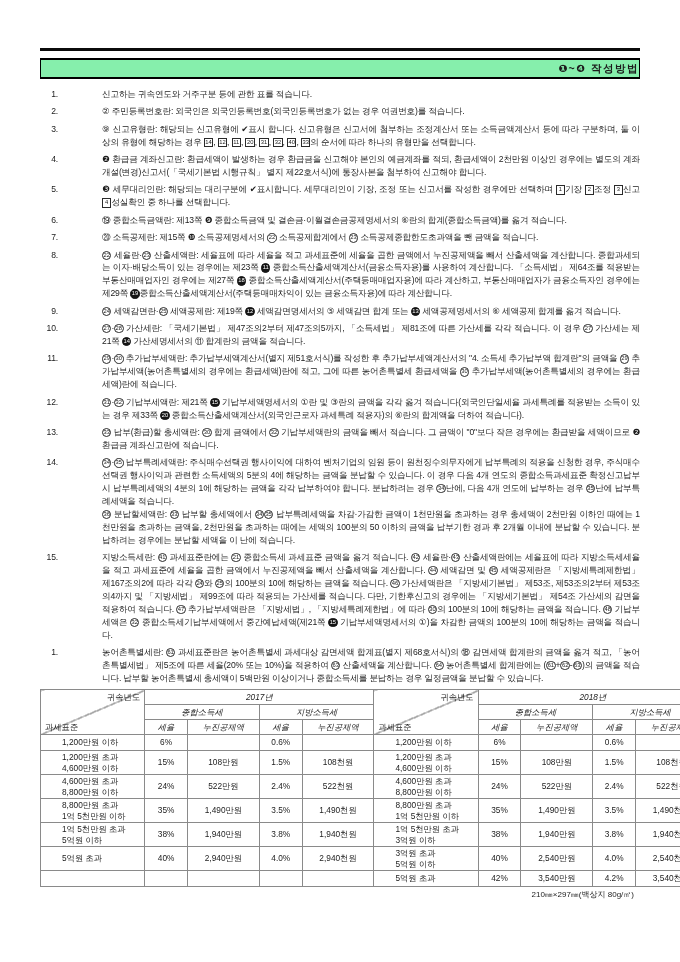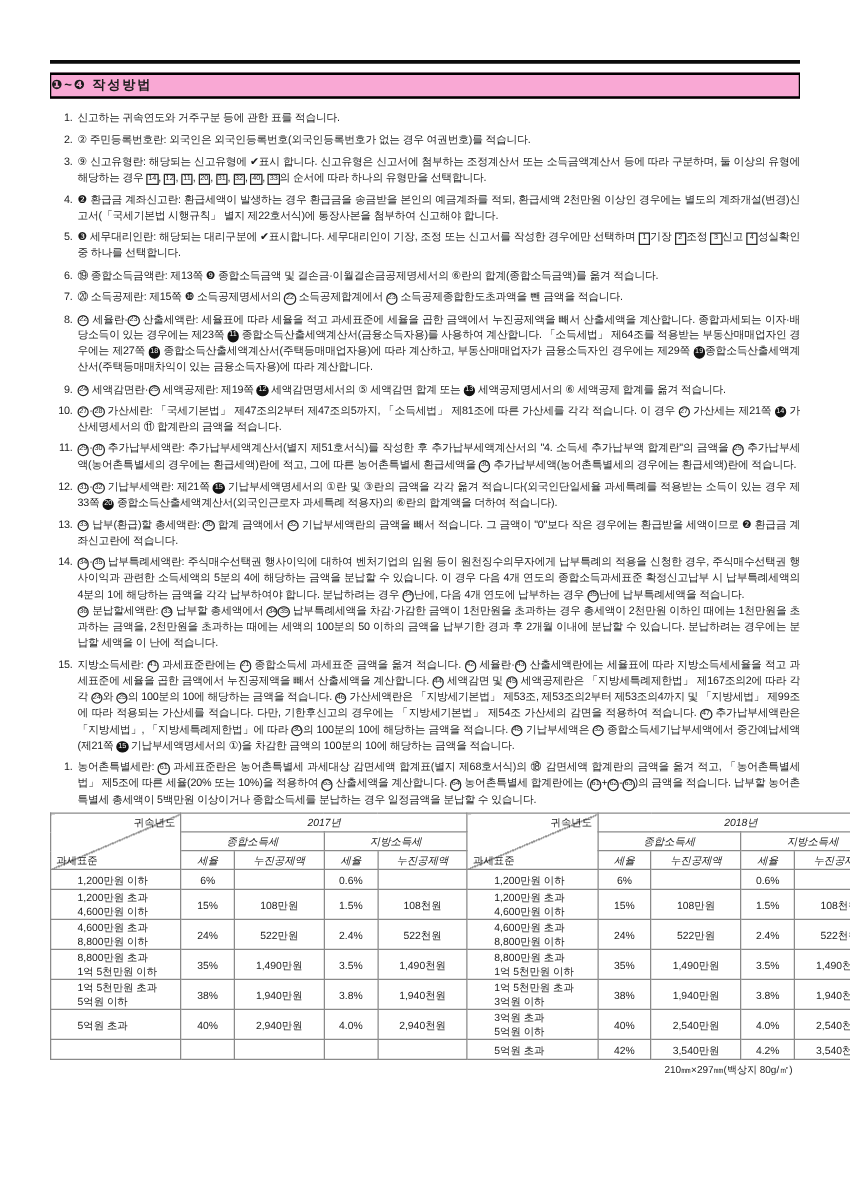--- a/index.html
+++ b/index.html
@@ -1,27 +1,27 @@
 <!DOCTYPE html>
 <html><head>
 <meta charset="utf-8">
 <style>
   html,body{margin:0;padding:0}
   body{width:680px;height:962px;background:#ffffff;overflow:hidden;
        font-family:"Liberation Sans","DejaVu Sans",sans-serif;color:#1c1c1c;}
   .page{padding:48px 40px 0 40px;}
   .page-note{text-align:right;font-size:8px;letter-spacing:0;color:#222;height:10px;line-height:10px;margin-bottom:7px;}
   .top-rule{border-top:3px solid #0b0b0b;height:0;margin-bottom:7px;}
-  .titlebar{height:17px;line-height:16px;background:#f9a8d4;
+  .titlebar{height:17px;line-height:16px;background:#86efac;
             border:1px solid #000;border-top-width:2px;border-bottom-width:2px;
-            text-align:left;font-size:10.5px;font-weight:bold;letter-spacing:1.5px;margin-bottom:9px;}
+            text-align:right;font-size:10.5px;font-weight:bold;letter-spacing:1.5px;margin-bottom:9px;}
   .instructions{width:600px;}
   .item{display:flex;margin-bottom:4.5px;font-size:8.6px;line-height:12.9px;letter-spacing:-0.15px;}
   .item .no{flex:none;width:18px;text-align:right;margin-right:4px;}
-  .item .txt{flex:1;text-align:justify;white-space:pre-line;}
+  .item .txt{flex:1;text-align:justify;white-space:pre-line;margin-left:40px;}
   
   .nbox,.ncirc,.ncircb{display:inline-block;font-size:5.8px;line-height:7.4px;height:7.4px;
         min-width:7.4px;text-align:center;vertical-align:1px;letter-spacing:0;font-weight:normal;}
   .nbox{border:1px solid #2a2a2a;}
   .ncirc{border:1px solid #2a2a2a;border-radius:50%;}
   .ncircb{background:#141414;color:#fff;border:1px solid #141414;border-radius:50%;}
   
   .tbl-title{text-align:center;font-size:9.6px;letter-spacing:11px;text-indent:11px;margin:7px 0 4px 0;color:#111;}
   table.rates{border-collapse:collapse;margin:2px auto;width:668px;font-size:8.3px;color:#1c1c1c;table-layout:fixed;}
   table.rates td{border:1px solid #8a8a8a;text-align:center;padding:1px 2px;height:13px;line-height:10.5px;}
@@ -57,21 +57,21 @@
         <span class="txt">② 주민등록번호란: 외국인은 외국인등록번호(외국인등록번호가 없는 경우 여권번호)를 적습니다.</span>
       </div>
 
       <div class="item">
         <span class="no">3.</span>
         <span class="txt">⑨ 신고유형란: 해당되는 신고유형에 ✔표시 합니다. 신고유형은 신고서에 첨부하는 조정계산서 또는 소득금액계산서 등에 따라 구분하며, 둘 이상의 유형에 해당하는 경우 <span class="nbox">14</span>, <span class="nbox">12</span>, <span class="nbox">11</span>, <span class="nbox">20</span>, <span class="nbox">31</span>, <span class="nbox">32</span>, <span class="nbox">40</span>, <span class="nbox">33</span>의 순서에 따라 하나의 유형만을 선택합니다.</span>
       </div>
 
       <div class="item">
         <span class="no">4.</span>
-        <span class="txt">❷ 환급금 계좌신고란: 환급세액이 발생하는 경우 환급금을 송금받을 본인의 예금계좌를 적되, 환급세액 2천만원 이상인 경우에는 별도의 계좌개설(변경)신고서(「국세기본법 시행규칙」 별지 제22호서식)에 통장사본을 첨부하여 신고해야 합니다.</span>
+        <span class="txt">❷ 환급금 계좌신고란: 환급세액이 발생하는 경우 환급금을 신고해야 본인의 예금계좌를 적되, 환급세액이 2천만원 이상인 경우에는 별도의 계좌개설(변경)신고서(「국세기본법 시행규칙」 별지 제22호서식)에 통장사본을 첨부하여 신고해야 합니다.</span>
       </div>
 
       <div class="item">
         <span class="no">5.</span>
         <span class="txt">❸ 세무대리인란: 해당되는 대리구분에 ✔표시합니다. 세무대리인이 기장, 조정 또는 신고서를 작성한 경우에만 선택하며 <span class="nbox">1</span>기장 <span class="nbox">2</span>조정 <span class="nbox">3</span>신고 <span class="nbox">4</span>성실확인 중 하나를 선택합니다.</span>
       </div>
 
       <div class="item">
         <span class="no">6.</span>
         <span class="txt">⑲ 종합소득금액란: 제13쪽 ❾ 종합소득금액 및 결손금·이월결손금공제명세서의 ⑥란의 합계(종합소득금액)를 옮겨 적습니다.</span>

